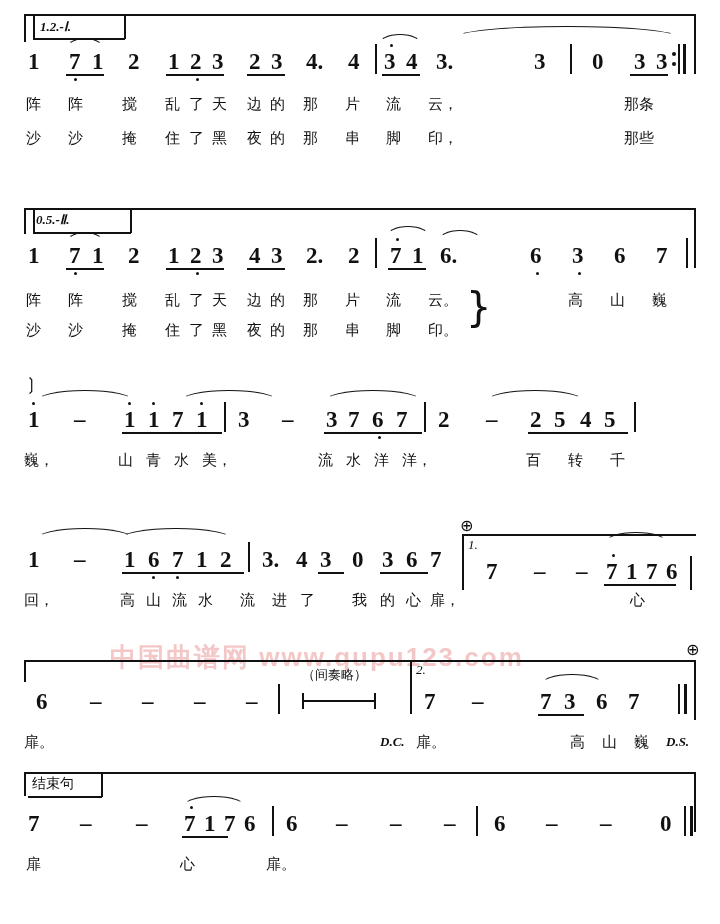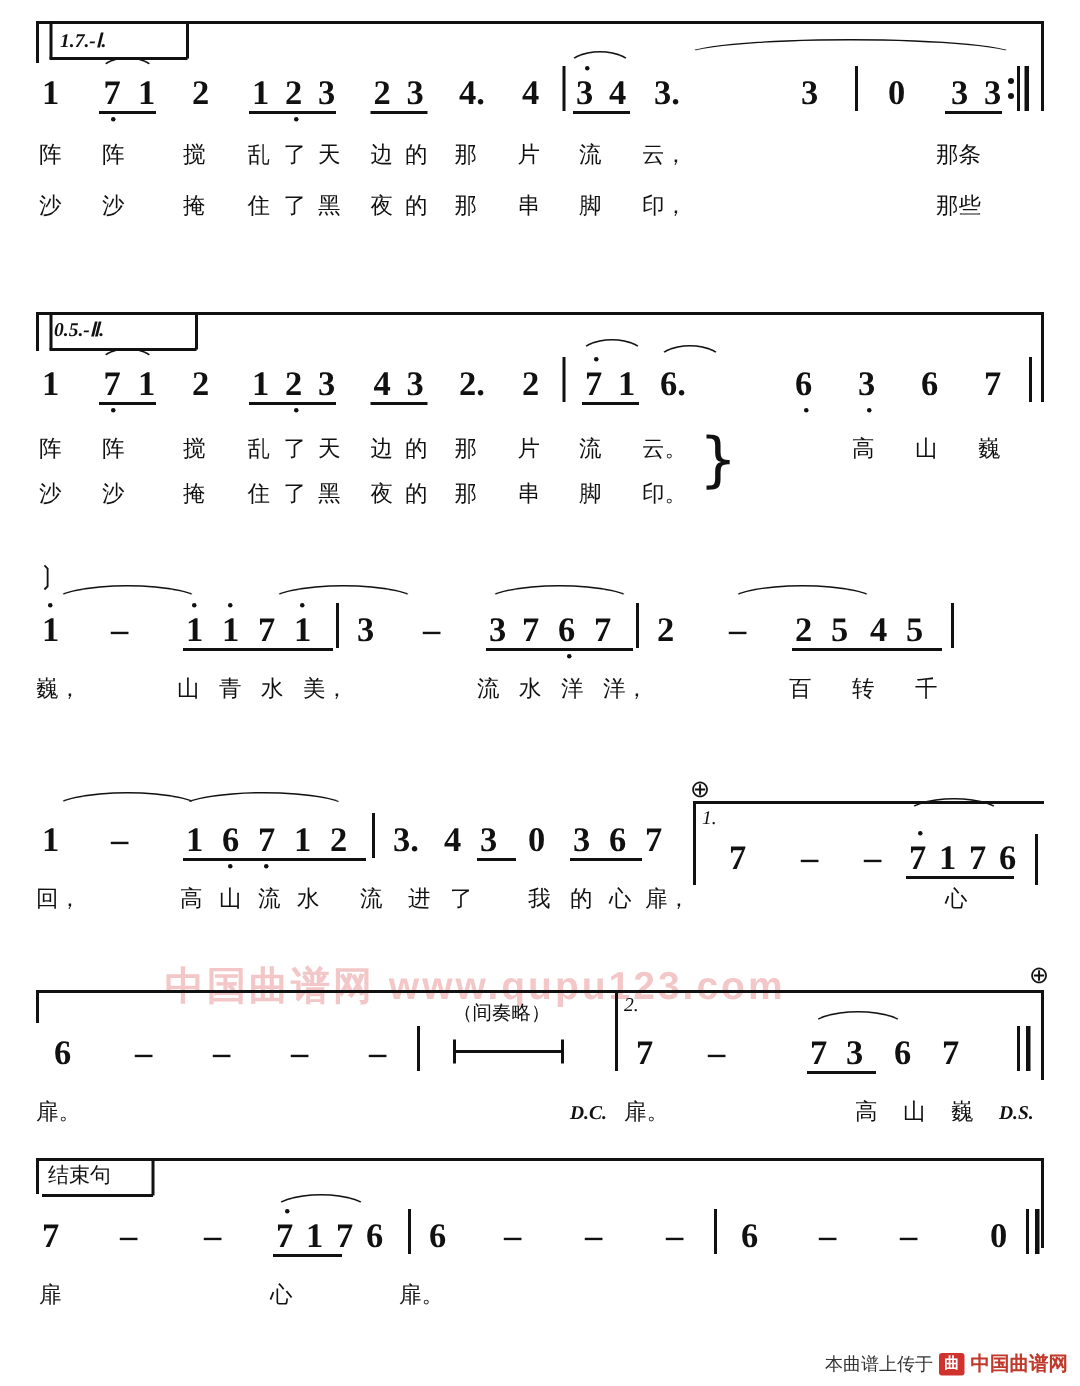--- a/index.html
+++ b/index.html
@@ -101,21 +101,21 @@
 </style>
 </head>
 <body>
 
 <div class="sheet">
 
   <div class="sysline" style="left:24px;top:14px;width:672px;height:1.8px;"></div>
   <div class="sysline" style="left:24px;top:14px;width:1.8px;height:28px;"></div>
   <div class="sysline" style="left:694px;top:14px;width:1.8px;height:60px;"></div>
 
-  <div class="abs tinybox rep-label" style="left:36px;top:18px;border:none;background:transparent;">1.7.-Ⅰ.</div>
+  <div class="abs tinybox rep-label" style="left:36px;top:18px;border:none;background:transparent;">1.2.-Ⅰ.</div>
   <div class="sysline" style="left:33px;top:38px;width:92px;height:1.6px;"></div>
   <div class="sysline" style="left:33px;top:14px;width:1.6px;height:25px;"></div>
   <div class="sysline" style="left:124px;top:14px;width:1.6px;height:25px;"></div>
 
   <div class="slur" style="left:66px;top:38px;width:36px;"></div>
   <div class="slur" style="left:378px;top:34px;width:42px;"></div>
   <div class="slur" style="left:456px;top:26px;width:220px;"></div>
 
   <div class="abs num" style="left:28px;top:50px;">1</div>
   <div class="abs num" style="left:69px;top:50px;">7</div>
@@ -433,19 +433,14 @@
   <div class="abs num" style="left:660px;top:812px;">0</div>
   <div class="bar" style="left:684px;top:806px;height:30px;"></div>
   <div class="bar" style="left:690px;top:806px;height:30px;width:3px;"></div>
   <div class="beam" style="left:182px;top:836px;width:46px;"></div>
   <div class="odot" style="left:190px;top:806px;"></div>
 
   <div class="abs lyric" style="left:26px;top:856px;">扉</div>
   <div class="abs lyric" style="left:180px;top:856px;">心</div>
   <div class="abs lyric" style="left:266px;top:856px;">扉。</div>
 
-  <div class="footer">
-    <span>本曲谱上传于</span>
-    <span class="logo">曲</span>
-    <span class="site">中国曲谱网</span>
-  </div>
 
 </div>
 
 </body></html>

